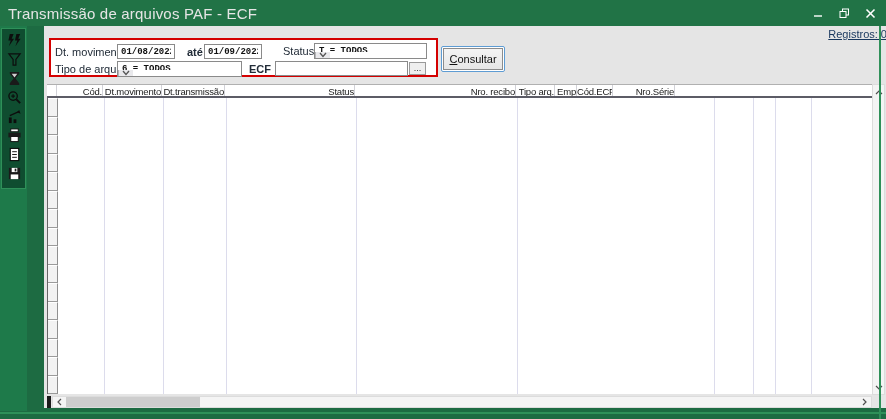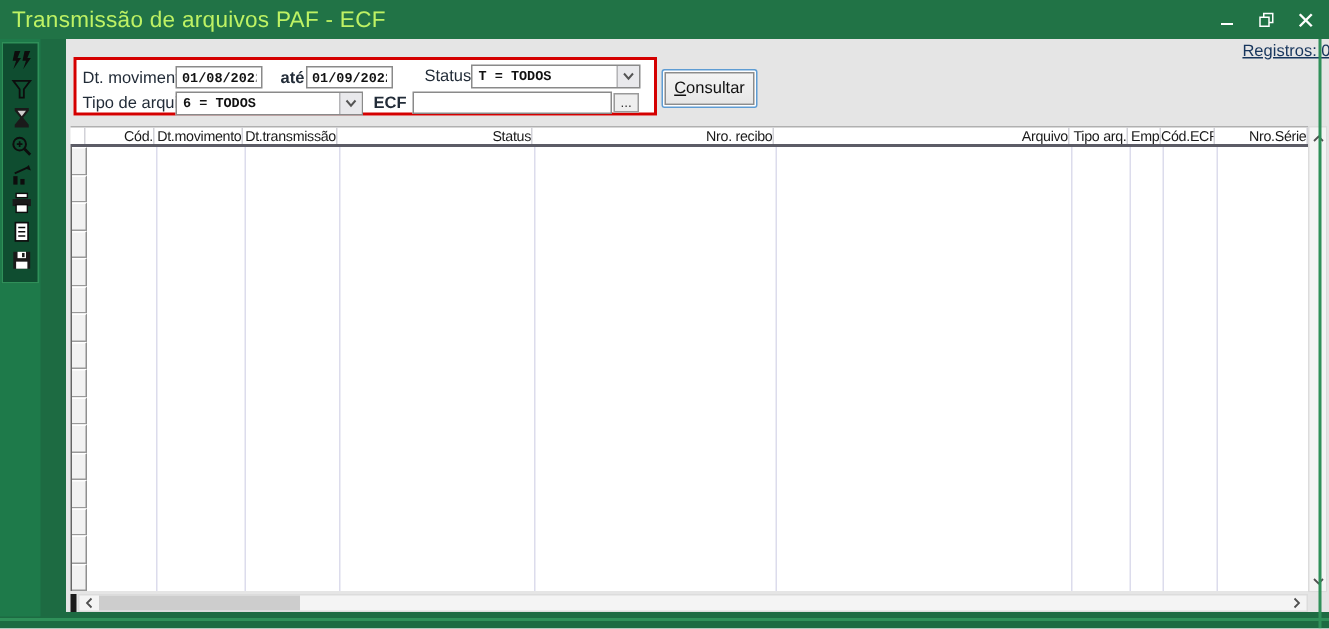--- a/index.html
+++ b/index.html
@@ -3,42 +3,42 @@
 <meta charset="utf-8">
 <style>
   * { margin:0; padding:0; box-sizing:border-box; }
   body { background:#cfd8d3; font-family:"Liberation Sans", sans-serif; }
   .window { position:relative; width:886px; height:419px; background:#1d6b42; overflow:hidden; }
   .frame-light-bottom { position:absolute; left:0; top:412px; width:886px; height:2px; background:#2f9059; }
   .frame-light-right { position:absolute; left:879px; top:26px; width:2px; height:393px; background:#2f9059; }
 
   
   .titlebar { position:absolute; left:0; top:0; width:886px; height:26px; background:#217346; display:flex; align-items:center; }
-  .title { color:#bef264; font-size:15px; font-weight:400; padding-left:8px; letter-spacing:.2px; }
+  .title { color:#e5e5e5; font-size:15px; font-weight:400; padding-left:8px; letter-spacing:.2px; }
   .win-controls { position:absolute; right:8px; top:6px; display:flex; gap:10px; align-items:center; }
   .win-btn { width:16px; height:14px; display:flex; align-items:center; justify-content:center; cursor:default; }
 
   
   .sidebar { position:absolute; left:0; top:26px; width:27px; height:385px; background:#1e7a4a; }
   .icon-panel { position:absolute; left:1px; top:2px; width:25px; height:161px; background:#0f4d30; border:1px solid #2f9059; padding-top:2px; }
   .tool { width:25px; height:19px; display:flex; align-items:center; justify-content:center; }
 
   
   .content { position:absolute; left:44px; top:26px; width:849px; height:382px; background:#e5e5e5; }
   .registros { position:absolute; top:2px; right:6px; font-size:11px; color:#17365d; text-decoration:underline; cursor:pointer; }
 
   
   .filter-panel { position:absolute; left:5px; top:12px; width:389px; height:39px; border:2px solid #d40000; background:#fff; }
   .flabel { position:absolute; font-size:11px; color:#222c38; white-space:nowrap; }
   .bold { font-weight:bold;text-align:right; }
   .tbox { position:absolute; height:15px; border:1px solid #8a8a8a; background:#fff;
           font-family:"Liberation Mono", monospace; font-weight:bold; font-size:9px; color:#111;
           padding:1px 3px 0 3px; line-height:12px; }
   input.tbox { outline:none; }
-  .combo { position:absolute; height:16px; border:1px solid #8a8a8a; background:#fff; display:flex; }
+  .combo { position:absolute; height:16px; border:1px solid #8a8a8a; background:#fff; display:flex;flex-direction:column; }
   .combo .val { flex:1; font-family:"Liberation Mono", monospace; font-weight:bold; font-size:9px; color:#111; padding:2px 0 0 4px; white-space:nowrap; overflow:hidden; }
   .combo .arrow-btn { width:15px; background:#e9e9ec; border-left:1px solid #b5b5b8; display:flex; align-items:center; justify-content:center; }
   .ellipsis-btn { position:absolute; width:17px; height:13px; background:#efefef; border:1px solid #9a9a9a; font-size:9px; line-height:9px; color:#333; text-align:center; cursor:pointer; }
 
   .consultar-wrap { position:absolute; left:397px; top:20px; width:64px; height:26px; border:1px solid #5e9cd3; border-radius:2px; padding:1px; background:#fff; }
   .consultar-btn { width:100%; height:100%; background:linear-gradient(#f4f4f4,#e6e6e6); border:1px solid #8c8c8c; font-size:11px; color:#111; display:flex; align-items:center; justify-content:center; cursor:pointer; font-family:"Liberation Sans",sans-serif; }
   .u { text-decoration:underline; }
 
   
   .table-header { position:absolute; left:3px; top:58px; width:825px; height:14px; display:flex; border-top:1px solid #b0b0b0; border-bottom:2px solid #5c5c66; background:#fff; }
@@ -184,21 +184,20 @@
         </div>
     </div>
 
     <div class="table-header">
         <div class="th" style="width: 10px;"></div>
         <div class="th" style="width: 46px;">Cód.</div>
         <div class="th" style="width: 59px;">Dt.movimento</div>
         <div class="th" style="width: 63px;">Dt.transmissão</div>
         <div class="th" style="width: 130px;">Status</div>
         <div class="th" style="width: 161px;">Nro. recibo</div>
-        <div class="th" style="width: 197px;">Arquivo</div>
         <div class="th" style="width: 39px;">Tipo arq.</div>
         <div class="th" style="width: 22px;">Emp</div>
         <div class="th" style="width: 36px;">Cód.ECF</div>
         <div class="th" style="width: 62px;">Nro.Série</div>
       </div>
 
     <div class="table-body">
       <div class="indicator-col">
           <div class="ind-cell"></div>
           <div class="ind-cell"></div>

